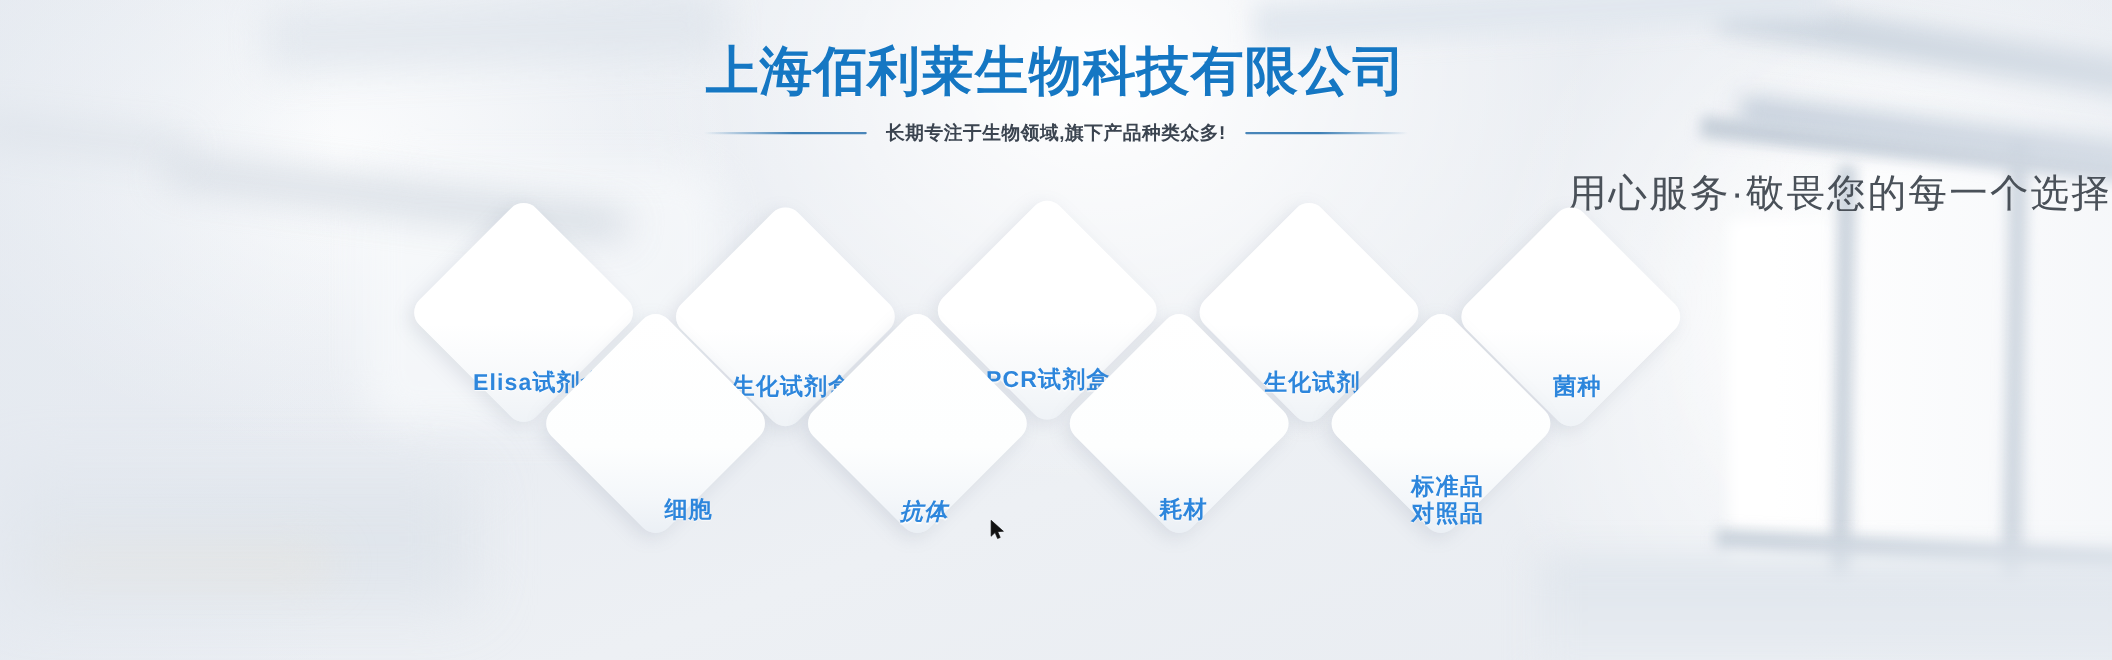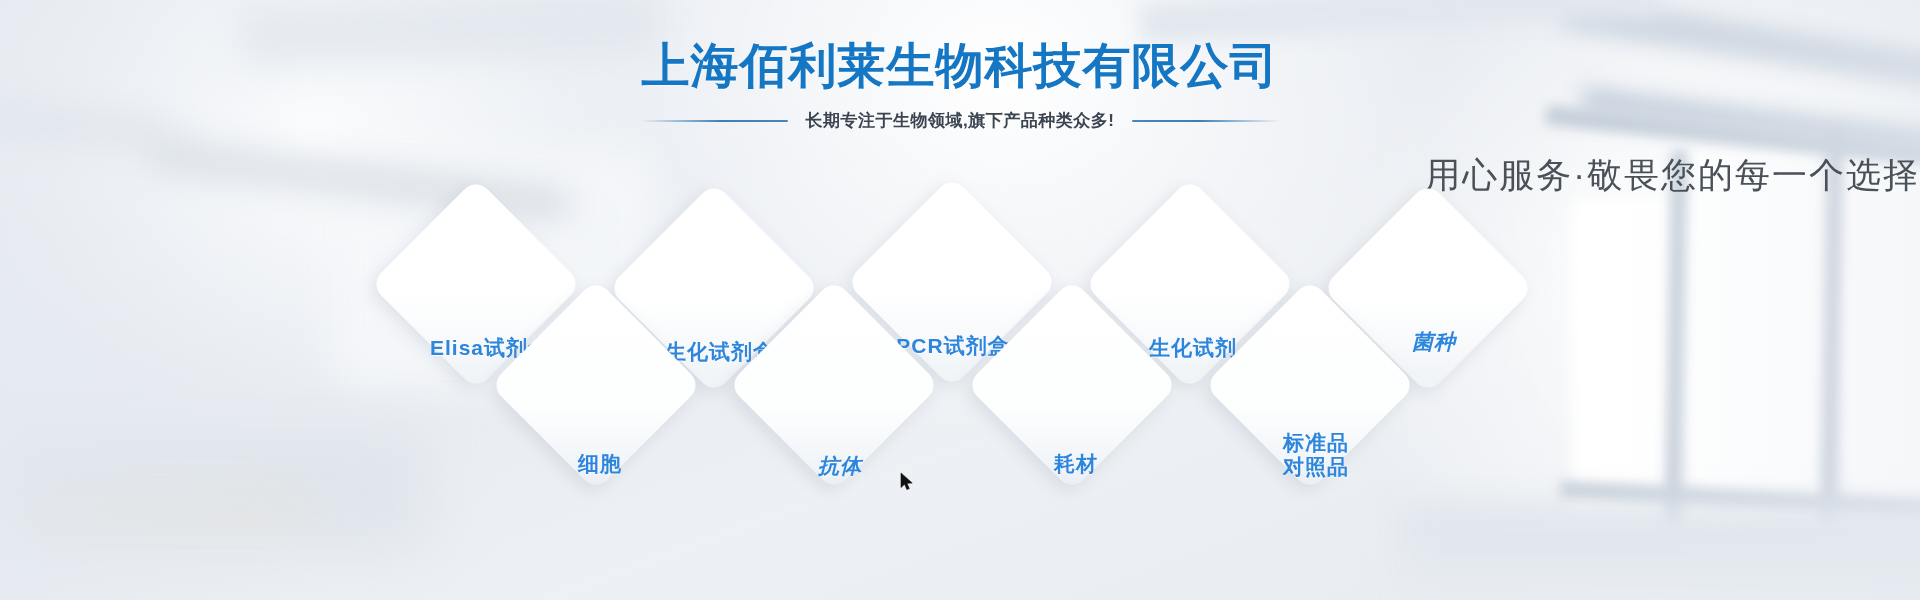--- a/index.html
+++ b/index.html
@@ -160,23 +160,23 @@
   <div class="tiles" id="tiles">
       <div class="tile row-t" style="left: 401px; top: 209px;"></div>
       <div class="tile-label" style="left: 490px; top: 348px;">Elisa试剂盒</div>
       <div class="tile row-t" style="left: 639px; top: 213px;"></div>
       <div class="tile-label" style="left: 720px; top: 352px;">生化试剂盒</div>
       <div class="tile row-t" style="left: 877px; top: 207px;"></div>
       <div class="tile-label" style="left: 953px; top: 346px; text-align: center;">PCR试剂盒</div>
       <div class="tile row-t" style="left: 1115px; top: 209px;"></div>
       <div class="tile-label" style="left: 1193px; top: 348px;">生化试剂</div>
       <div class="tile row-t" style="left: 1353px; top: 213px;"></div>
-      <div class="tile-label" style="left: 1434px; top: 342px; font-style: italic;">菌种</div>
+      <div class="tile-label" style="left: 1434px; top: 352px;">菌种</div>
       <div class="tile row-b" style="left: 521px; top: 310px;"></div>
-      <div class="tile-label" style="left: 600px; top: 464px;">细胞</div>
+      <div class="tile-label" style="left: 626px; top: 464px;">细胞</div>
       <div class="tile row-b" style="left: 759px; top: 310px;"></div>
       <div class="tile-label" style="left: 840px; top: 466px; font-style: italic;">抗体</div>
       <div class="tile row-b" style="left: 997px; top: 310px;"></div>
       <div class="tile-label" style="left: 1076px; top: 464px;">耗材</div>
       <div class="tile row-b" style="left: 1235px; top: 310px;"></div>
       <div class="tile-label" style="left: 1316px; top: 455px;">标准品<br>对照品</div>
     </div>
 
   <div class="cursor" id="cursor" style="left: 900px; top: 472px;">
     <svg width="16" height="20" viewBox="0 0 16 20" aria-hidden="true">

